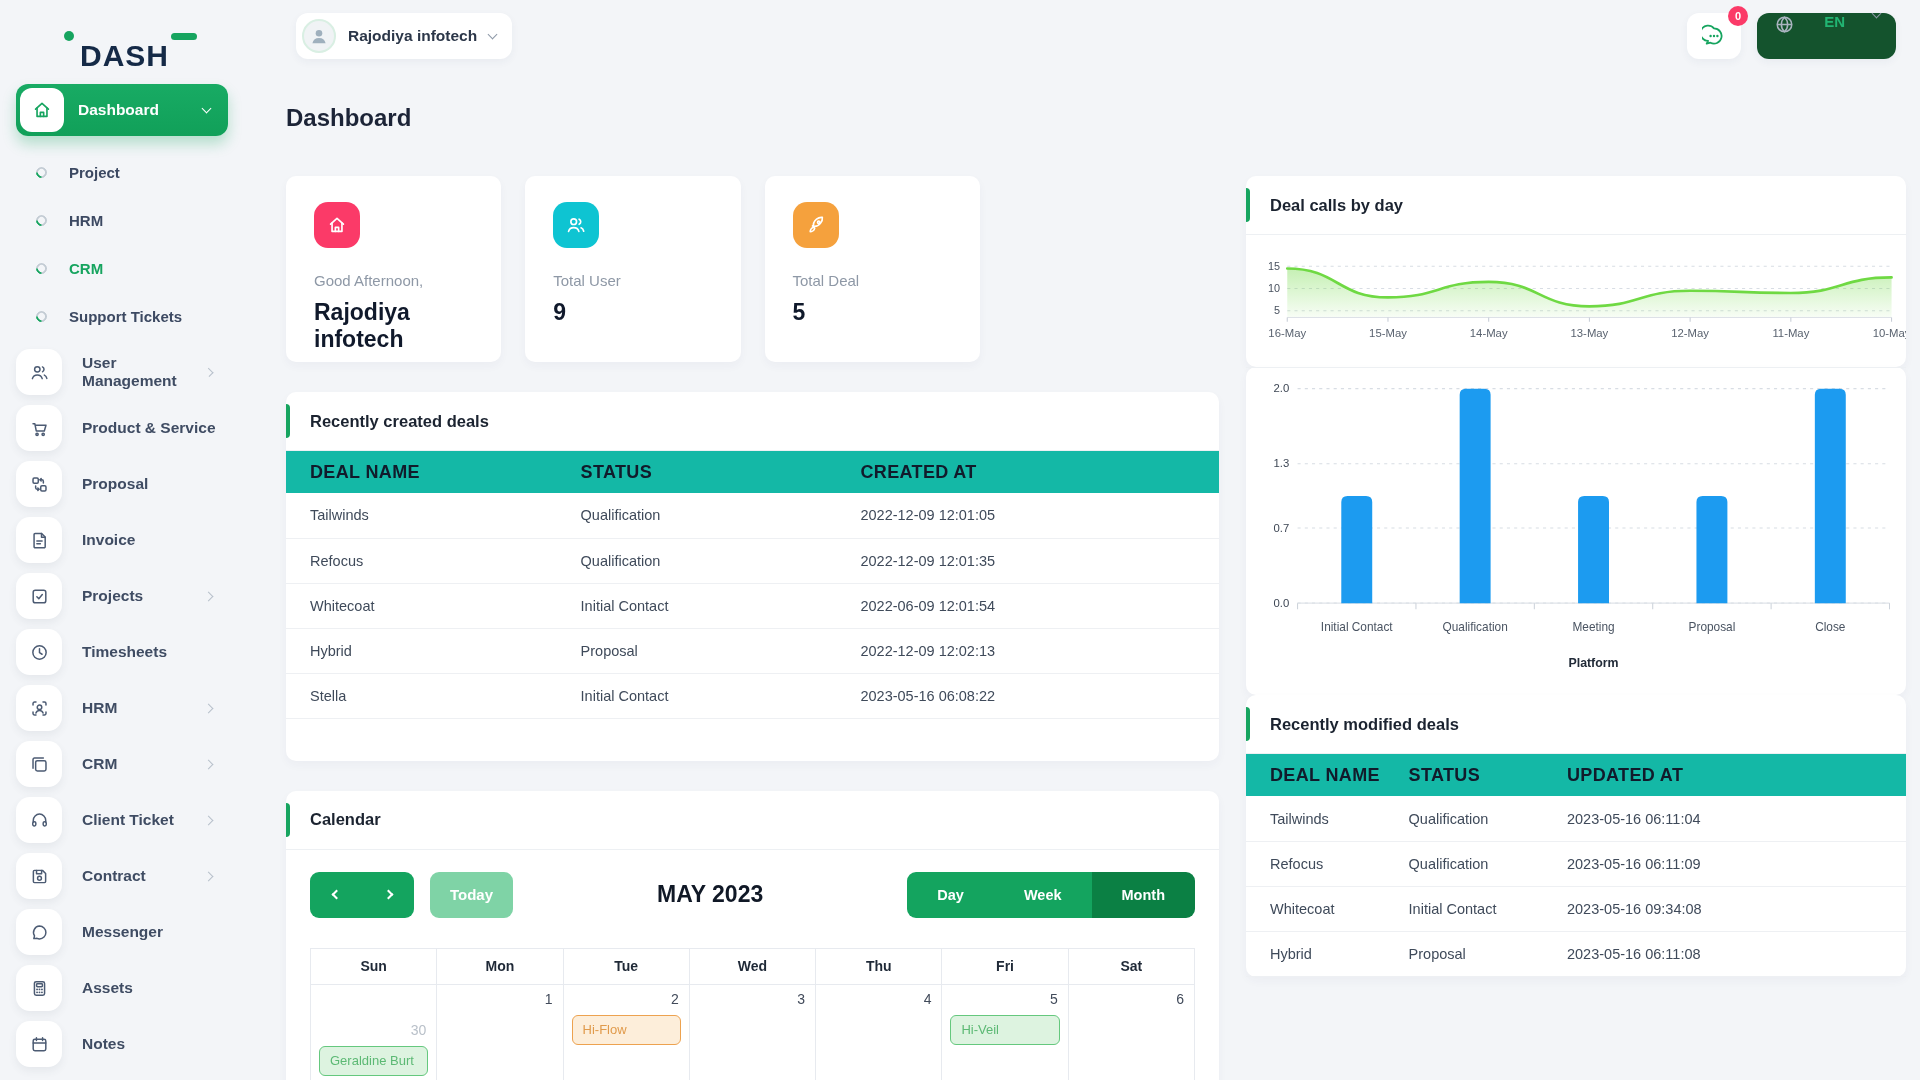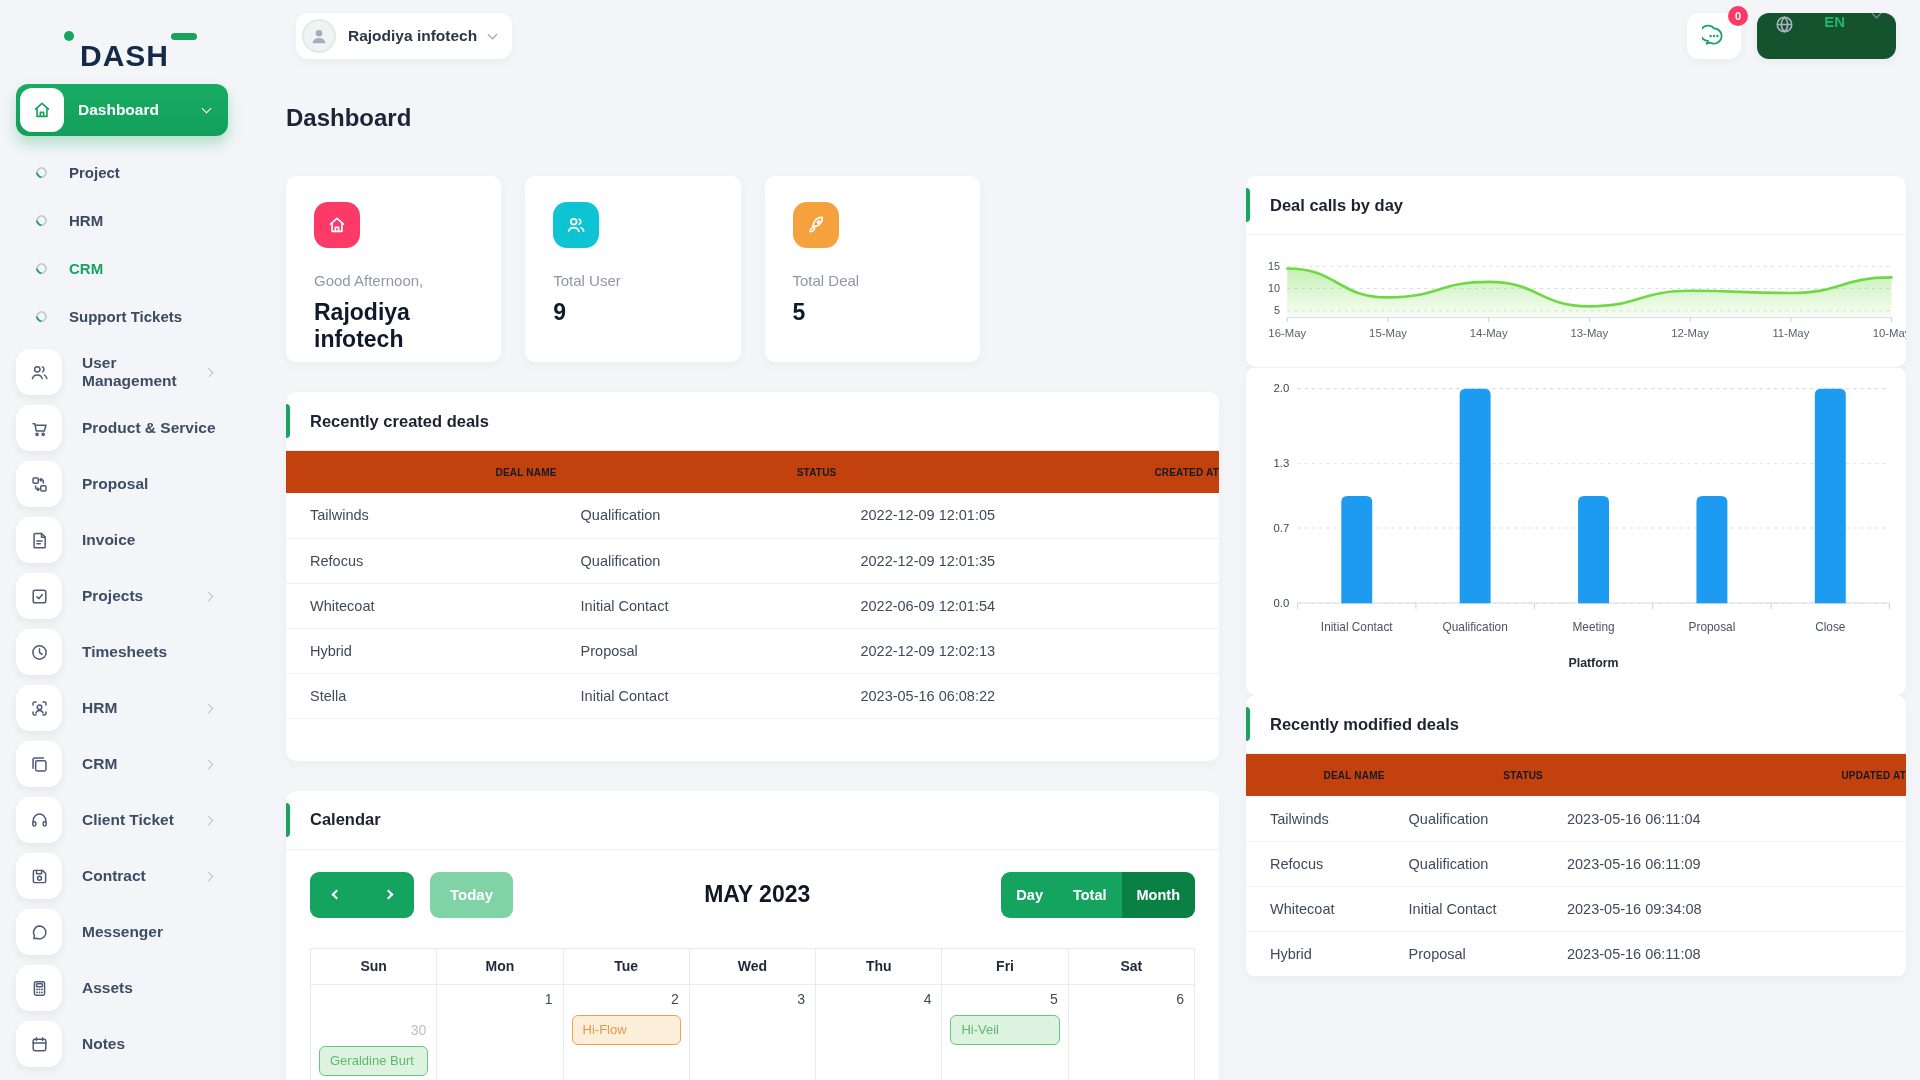--- a/index.html
+++ b/index.html
@@ -65,38 +65,38 @@
   .stat-label { margin-top:24px; font-size:15px; color:#8e98a6; }
   .stat-value { margin-top:10px; font-size:23px; font-weight:700; color:#10192b; }
 
   .card { position:relative; background:#fff; border-radius:10px; box-shadow:0 4px 10px rgba(40,60,90,.04); }
   .card-head { position:relative; display:flex; align-items:center; height:58px; padding:0 24px; }
   .accent { position:absolute; left:0; top:12px; bottom:12px; width:4px; background:#16a45f; border-radius:0 4px 4px 0; }
   .card-head h2 { font-size:16.5px; font-weight:700; color:#1b2330; }
   .divider { height:1px; background:#edf0f3; }
 
   table.dtable { width:100%; border-collapse:collapse; }
-  .dtable thead th { background:#c2410c; text-align:right; font-size:10px; font-weight:700; color:#111b2b;
+  .dtable thead th { background:#14b8a6; text-align:left; font-size:18px; font-weight:700; color:#111b2b;
     letter-spacing:.02em; height:42px; padding:0 0 0 24px; }
   .dtable tbody td { height:45px; padding:0 0 0 24px; font-size:14.5px; color:#3f4a5a; border-bottom:1px solid #eef0f3; }
   .t-created col.c1{width:29%} .t-created col.c2{width:30%} .t-created col.c3{width:41%}
   .t-modified col.c1{width:21%} .t-modified col.c2{width:24%} .t-modified col.c3{width:55%}
   .table-footer-space { height:42px; }
 
   
   .cal-card { margin-top:30px; }
   .cal-controls { display:flex; align-items:center; padding:22px 24px 16px; }
   .nav-group { display:flex; background:#14a45f; border-radius:9px; overflow:hidden; }
   .nav-btn { width:52px; height:46px; display:grid; place-items:center; cursor:pointer; background:transparent; border:none; }
   .nav-btn .chev { border-width:2.2px; }
   .btn-today { margin-left:16px; height:46px; padding:0 20px; border:none; border-radius:9px; background:#7fd3a6;
     color:#fff; font-size:15px; font-weight:600; cursor:pointer; font-family:inherit; }
   .cal-title { flex:1; text-align:center; font-size:23px; font-weight:800; color:#101826; }
   .view-group { display:flex; border-radius:9px; overflow:hidden; }
-  .view-btn { height:46px; padding:0 15px; border:none; background:#14a45f; color:#fff; font-size:14.5px;
+  .view-btn { height:46px; padding:0 30px; border:none; background:#14a45f; color:#fff; font-size:14.5px;
     font-weight:600; cursor:pointer; font-family:inherit; }
   .view-btn.active { background:#0b8044; }
   .cal-grid-wrap { padding:14px 24px 24px; }
   .cal-grid { display:grid; grid-template-columns:repeat(7,1fr); border-top:1px solid #e7eaef; border-left:1px solid #e7eaef; }
   .cal-wd { height:36px; display:grid; place-items:center; font-size:14px; font-weight:700; color:#1f2937;
     border-right:1px solid #e7eaef; border-bottom:1px solid #e7eaef; }
   .cal-day { min-height:160px; border-right:1px solid #e7eaef; border-bottom:1px solid #e7eaef; }
   .day-num { display:block; text-align:right; padding:6px 10px 4px; font-size:14px; color:#414a5a; }
   .day-num.muted { color:#b9c0c9;margin-top:31px; }
   .event { margin:4px 8px; height:30px; line-height:28px; border-radius:6px; border:1px solid; padding:0 10px;
@@ -421,21 +421,21 @@
               <span class="chev white" style="transform:rotate(135deg)"></span>
             </button>
             <button class="nav-btn" aria-label="next">
               <span class="chev white" style="transform:rotate(-45deg)"></span>
             </button>
           </div>
           <button class="btn-today">Today</button>
           <div class="cal-title">MAY 2023</div>
           <div class="view-group">
             <button class="view-btn">Day</button>
-            <button class="view-btn">Total</button>
+            <button class="view-btn">Week</button>
             <button class="view-btn active">Month</button>
           </div>
         </div>
         <div class="cal-grid-wrap">
           <div class="cal-grid" id="cal-grid">
               <div class="cal-wd">Sun</div>
               <div class="cal-wd">Mon</div>
               <div class="cal-wd">Tue</div>
               <div class="cal-wd">Wed</div>
               <div class="cal-wd">Thu</div>

